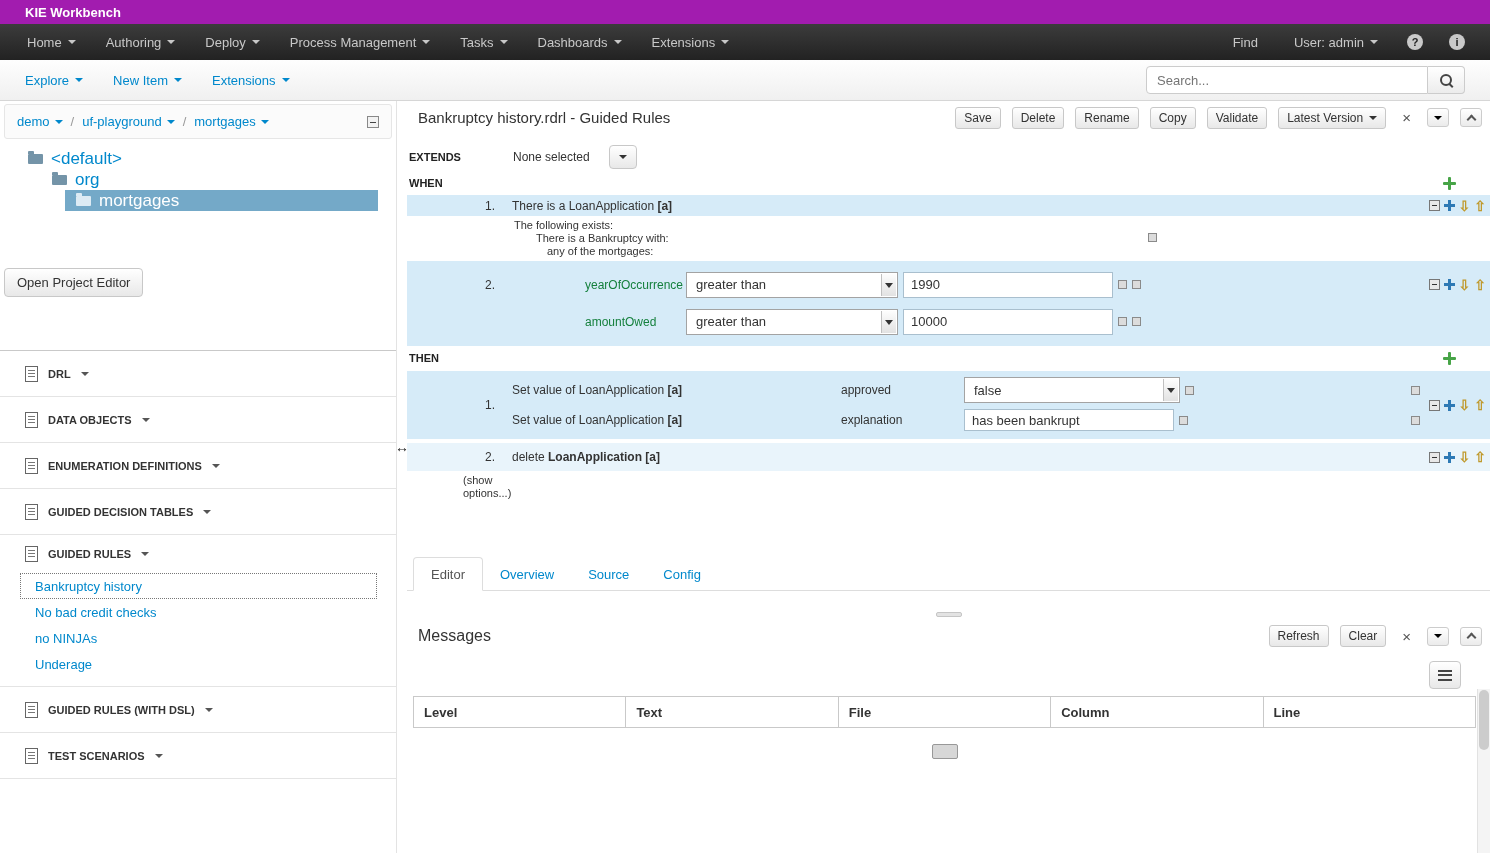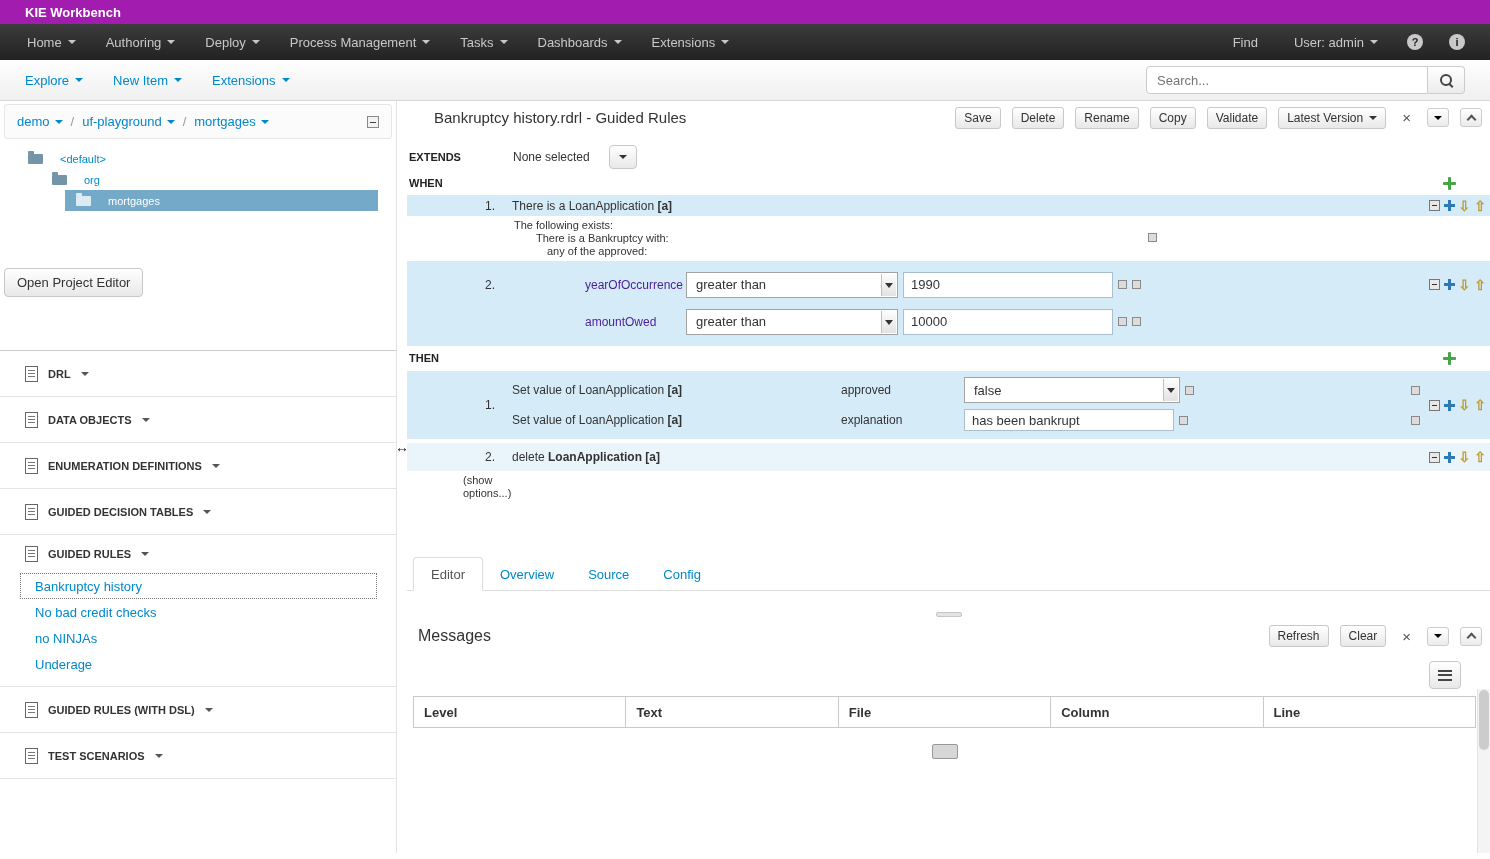--- a/index.html
+++ b/index.html
@@ -43,21 +43,21 @@
   .ico-plain { color:#444; font-size:15px; line-height:1; background:none; border:none; }
   .ico-boxed { width:24px; height:20px; border:1px solid #ccc; border-radius:3px; background:linear-gradient(#fff,#ebebeb); display:flex; align-items:center; justify-content:center; font-size:11px; color:#555; font-weight:bold; }
 
   .crumb-box { margin:3px 4px 0 4px; border:1px solid #e6e6e6; background:#fbfbfb; border-radius:3px; height:35px; display:flex; align-items:center; padding:0 12px; gap:8px; }
   .crumb-link { color:#0088cc; display:flex; align-items:center; gap:5px; font-size:13px; }
   .crumb-sep { color:#999; }
   .boxminus { width:12px; height:12px; border:1px solid #888; background:#f2f2f2; position:relative; margin-left:auto; }
   .boxminus::after { content:''; position:absolute; left:2px; right:2px; top:5px; height:1px; background:#444; }
 
   .tree { padding:9px 0 0 0; }
-  .tree-row { height:21px; display:flex; align-items:center; gap:17px; color:#0088cc; font-size:11px; }
+  .tree-row { height:21px; display:flex; align-items:center; gap:8px; color:#0088cc; font-size:17px; }
   .lv0 { padding-left:28px; } .lv1 { padding-left:52px; }
   .tree-sel { margin-left:65px; width:313px; background:#74a9c8; color:#fff; padding-left:11px; }
   .folder { width:15px; height:10px; background:#7494a8; border-radius:1px; position:relative; flex:none; margin-top:1px; }
   .folder::before { content:''; position:absolute; top:-3px; left:0; width:6px; height:3px; background:inherit; border-radius:1px 1px 0 0; }
   .folder.light { background:#ddebf4; }
 
   .btn { display:inline-flex; align-items:center; justify-content:center; gap:6px; border:1px solid #c8c8c8; border-radius:4px; background:linear-gradient(#fff,#e8e8e8); color:#333; font-family:inherit; white-space:nowrap; }
   .btn-lg { height:29px; padding:0 12px; font-size:13px; }
   .btn-sm { height:22px; padding:0 8px; font-size:12px; border-radius:3px; }
 
@@ -70,21 +70,21 @@
   .section-label { font-size:11px; font-weight:bold; color:#333; }
   .sec-caret { border-top-color:#555; }
   .doc-ico { width:13px; height:16px; border:1px solid #666; background:#fff; position:relative; flex:none; }
   .doc-ico::after { content:''; position:absolute; left:2px; right:2px; top:3px; bottom:3px; background:repeating-linear-gradient(to bottom,#777 0 1px,transparent 1px 3px); }
   .section-items { padding:0 19px 9px 20px; }
   .section-item { height:26px; display:flex; align-items:center; padding:0 14px; color:#0088cc; font-size:13px; border:1px solid transparent; }
   .section-item.sel { border:1px dotted #777; }
 
   
   .editor-head { height:33px; display:flex; align-items:center; padding:0 8px 0 11px; gap:11px; }
-  .editor-title { font-size:15px; color:#333; margin-right:auto; white-space:nowrap;margin-left:16px; }
+  .editor-title { font-size:15px; color:#333; margin-right:auto; white-space:nowrap; }
   .x-ico { font-size:15px; color:#555; padding:0 5px; background:none; border:none; line-height:1; }
   .mini-caret-btn { width:22px; height:19px; border:1px solid #ccc; border-radius:3px; background:linear-gradient(#fff,#ebebeb); display:flex; align-items:center; justify-content:center; }
   .chev-up { width:7px; height:7px; border-left:2px solid #555; border-top:2px solid #555; transform:rotate(45deg); margin-top:3px; }
 
   
   .editor-body { height:457px; display:flex; flex-direction:column; padding-top:9px; overflow:hidden; }
   .extends-row { display:flex; align-items:center; height:28px; }
   .kw { font-size:11px; font-weight:bold; color:#222; }
   .extends-label { width:106px; padding-left:2px; }
   .extends-value { font-size:12px; color:#333; margin-right:19px; }
@@ -109,21 +109,21 @@
   .plus-blue::after { content:''; position:absolute; left:4px; top:0; width:3px; height:11px; background:#2d79b5; }
   .arr { font-size:14px; color:#c09a2e; font-weight:bold; line-height:1; }
 
   .connector { position:relative; padding:3px 0 3px 107px; font-size:11px; color:#333; line-height:13px; }
   .connector .l2 { padding-left:22px; }
   .connector .l3 { padding-left:33px; }
   .connector-sq { position:absolute; right:333px; top:17px; }
 
   .cblock { padding:5px 0 6px 0; }
   .crow { height:37px; display:flex; align-items:center; }
-  .fieldlbl { width:174px; flex:none; padding-left:73px; font-size:12px; color:#4c1d95; }
+  .fieldlbl { width:174px; flex:none; padding-left:73px; font-size:12px; color:#15803d; }
   .fakeselect { width:212px; height:26px; border:1px solid #a3a3a3; background:#fff; position:relative; display:flex; align-items:center; padding:0 22px 0 9px; font-size:13px; color:#333; flex:none; }
   .fakeselect::before { content:''; position:absolute; right:1px; top:1px; bottom:1px; width:14px; background:linear-gradient(#fdfdfd,#e2e2e2); border-left:1px solid #c0c0c0; }
   .fakeselect::after { content:''; position:absolute; right:4px; top:10px; border-left:4px solid transparent; border-right:4px solid transparent; border-top:5px solid #333; }
   .val-input { height:26px; border:1px solid #a9bfce; padding:0 7px; font-size:13px; color:#333; margin-left:5px; outline:none; }
   .w210 { width:210px; }
   .sq-gap { margin-left:5px; }
 
   .ablock { display:flex; padding:4px 0; margin-top:1px; }
   .alines { flex:1; display:flex; flex-direction:column; min-width:0; }
   .aline { height:30px; display:flex; align-items:center; }
@@ -377,21 +377,21 @@
           <span class="sq-minus clickable"></span>
           <span class="plus-blue clickable"></span>
           <span class="arr clickable">⇩</span>
           <span class="arr clickable">⇧</span>
         </span>
       </div>
 
       <div class="connector">
         <div class="l1">The following exists:</div>
         <div class="l2">There is a Bankruptcy with:</div>
-        <div class="l3">any of the approved:</div>
+        <div class="l3">any of the mortgages:</div>
         <span class="sq connector-sq clickable"></span>
       </div>
 
       <div class="cblock row-blue">
         <div class="crow">
           <span class="num-col">2.</span>
           <span class="fieldlbl clickable">yearOfOccurrence</span>
           <span class="fakeselect clickable">
               <span>greater than</span>
             </span>

